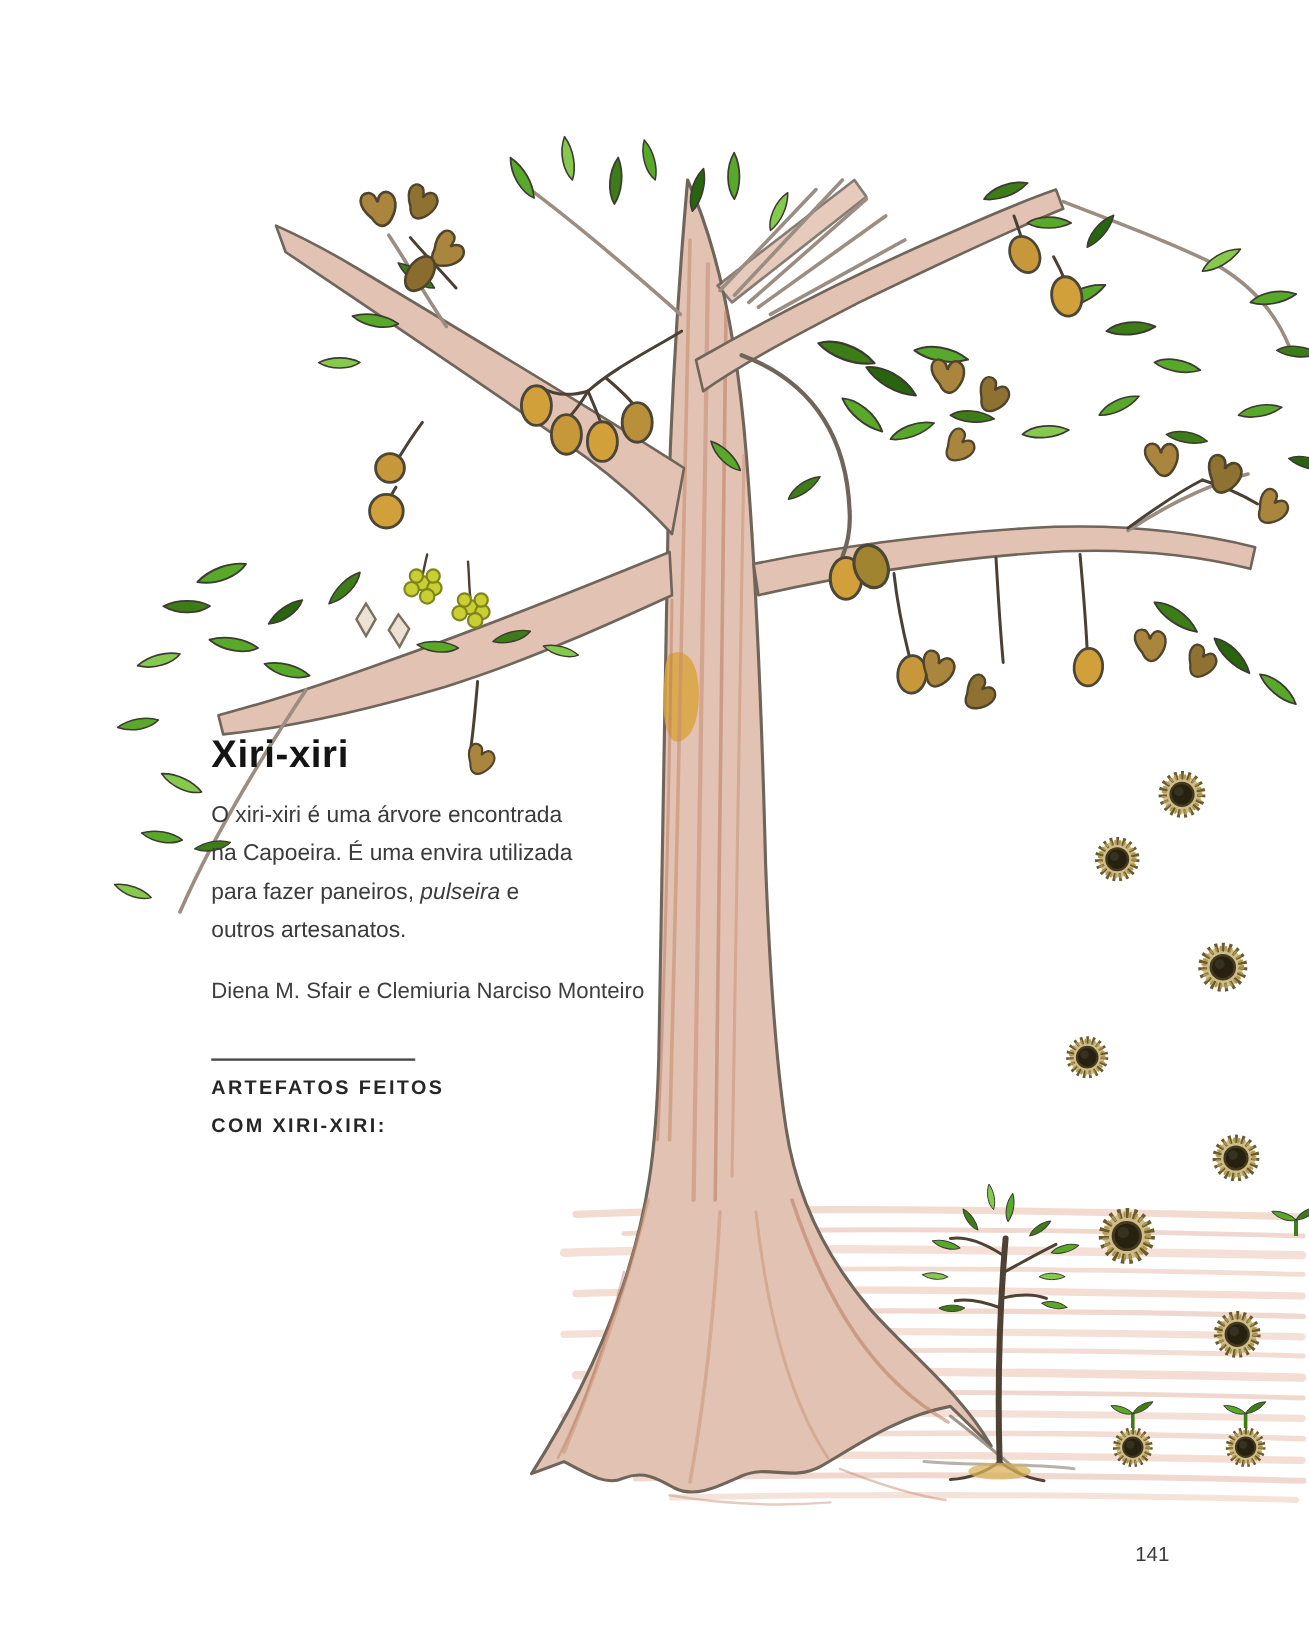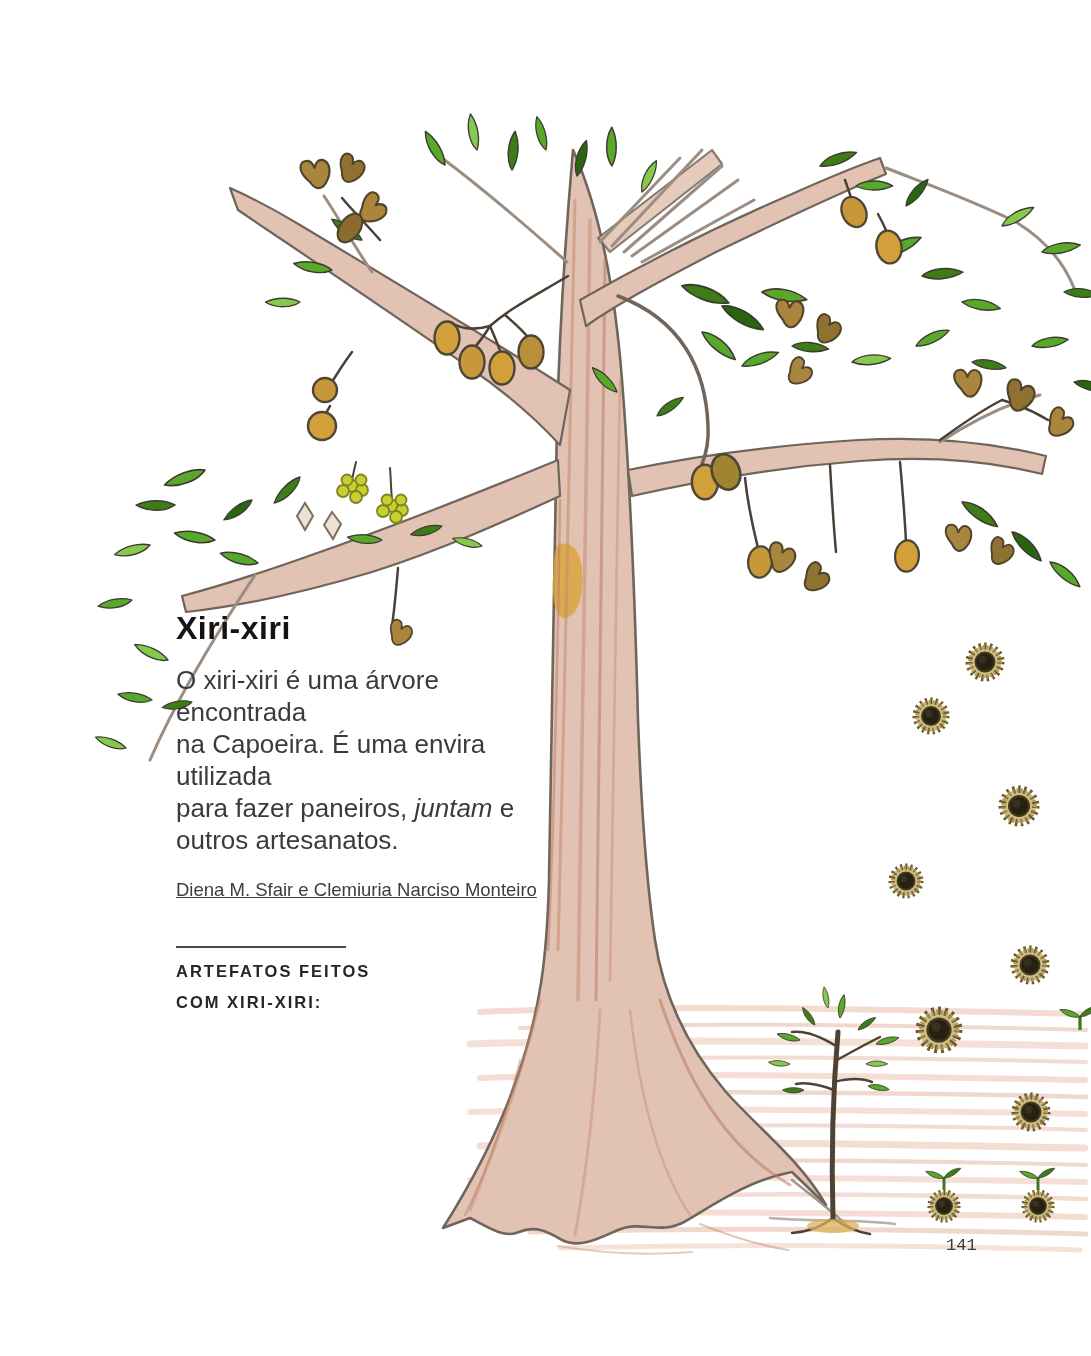--- a/index.html
+++ b/index.html
@@ -15,47 +15,46 @@
     position:absolute;left:176px;top:610px;width:392px;
     color:#3b3b3b;
   }
   .textcol h1{
     margin:0 0 18px 0;
     font-size:32px;line-height:36px;font-weight:bold;color:#141414;
     letter-spacing:0.5px;
   }
   .textcol p.body{
     margin:0 0 15px 0;
-    font-size:26px;line-height:32px;
+    font-size:19px;line-height:32px;
     white-space:pre-line;
   }
   .textcol p.body em{font-style:italic;}
   .author{
     margin:22px 0 0 0;
     font-size:18.5px;line-height:24px;color:#3d3d3d;
     white-space:pre-line;
-    text-decoration:underline;
   }
   .rule{
     margin-top:44px;width:170px;height:0;
     border-top:2px solid #4a4a4a;
   }
   .artifacts-heading{
     margin:8px 0 0 0;
     font-size:16.5px;line-height:31px;font-weight:bold;color:#262626;
     letter-spacing:2px;
     white-space:pre-line;
   }
   .artifacts-text{
     margin:2px 0 0 0;
     font-size:21px;line-height:28px;color:#3b3b3b;
   }
   .pagenum{
-    position:absolute;left:946px;top:1236px;
-    font-family:Liberation Mono, monospace;
+    position:absolute;left:946px;top:1286px;
+    font-family:Liberation Sans, sans-serif;
     font-size:17px;color:#3a3a3a;
   }
 </style>
 </head>
 <body>
 
 <div class="page">
 
   <svg class="illustration" viewBox="0 0 1091 1356" aria-hidden="true">
     <defs>
@@ -311,21 +310,21 @@
       <use href="#leaf" transform="translate(868,1086) rotate(15) scale(0.5)" fill="#58a82a"></use>
       <use href="#leaf" transform="translate(828,1008) rotate(-95) scale(0.5)" fill="#86c94f"></use>
     </g>
   </svg>
 
   <div class="textcol">
     <h1>Xiri-xiri</h1>
 
     <p class="body"><span>O xiri-xiri é uma árvore encontrada
 na Capoeira. É uma envira utilizada
-para fazer paneiros, </span><em>juntam</em><span> e
+para fazer paneiros, </span><em>pulseira</em><span> e
 outros artesanatos.</span></p>
 
 
     <p class="author">Diena M. Sfair e Clemiuria Narciso Monteiro</p>
 
     <div class="rule"></div>
 
     <p class="artifacts-heading">ARTEFATOS FEITOS
 COM XIRI-XIRI:</p>
   </div>

